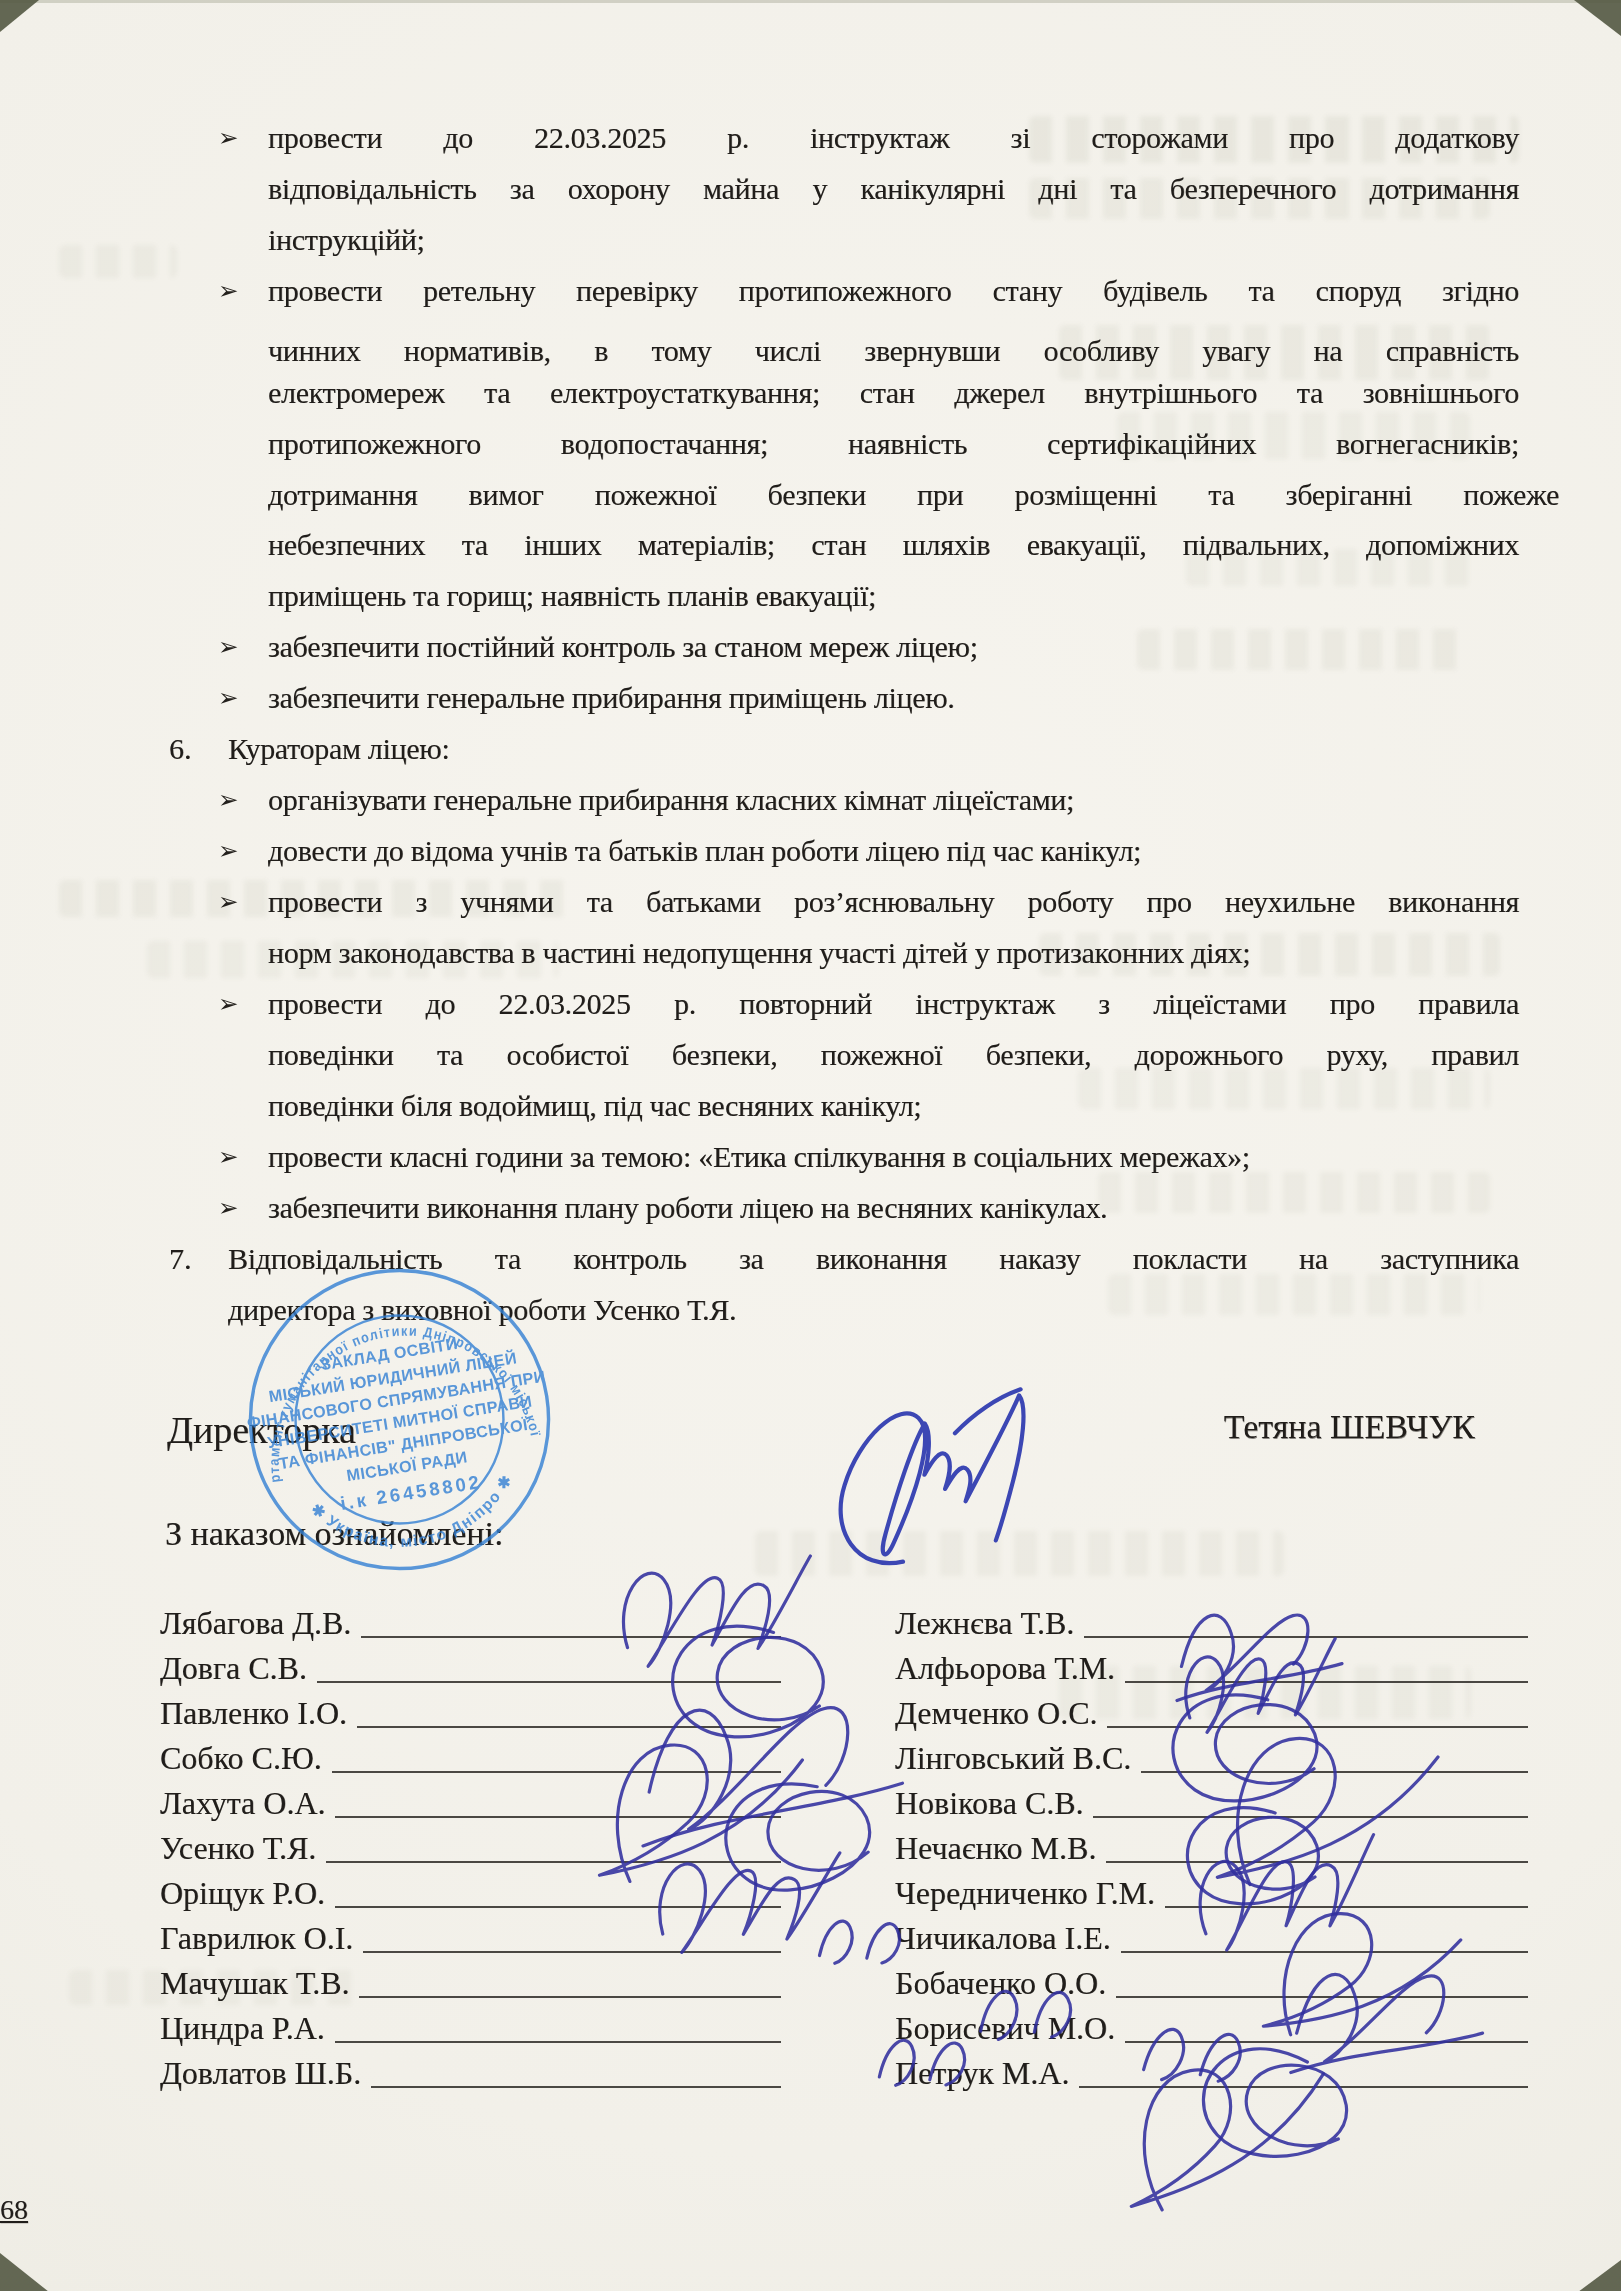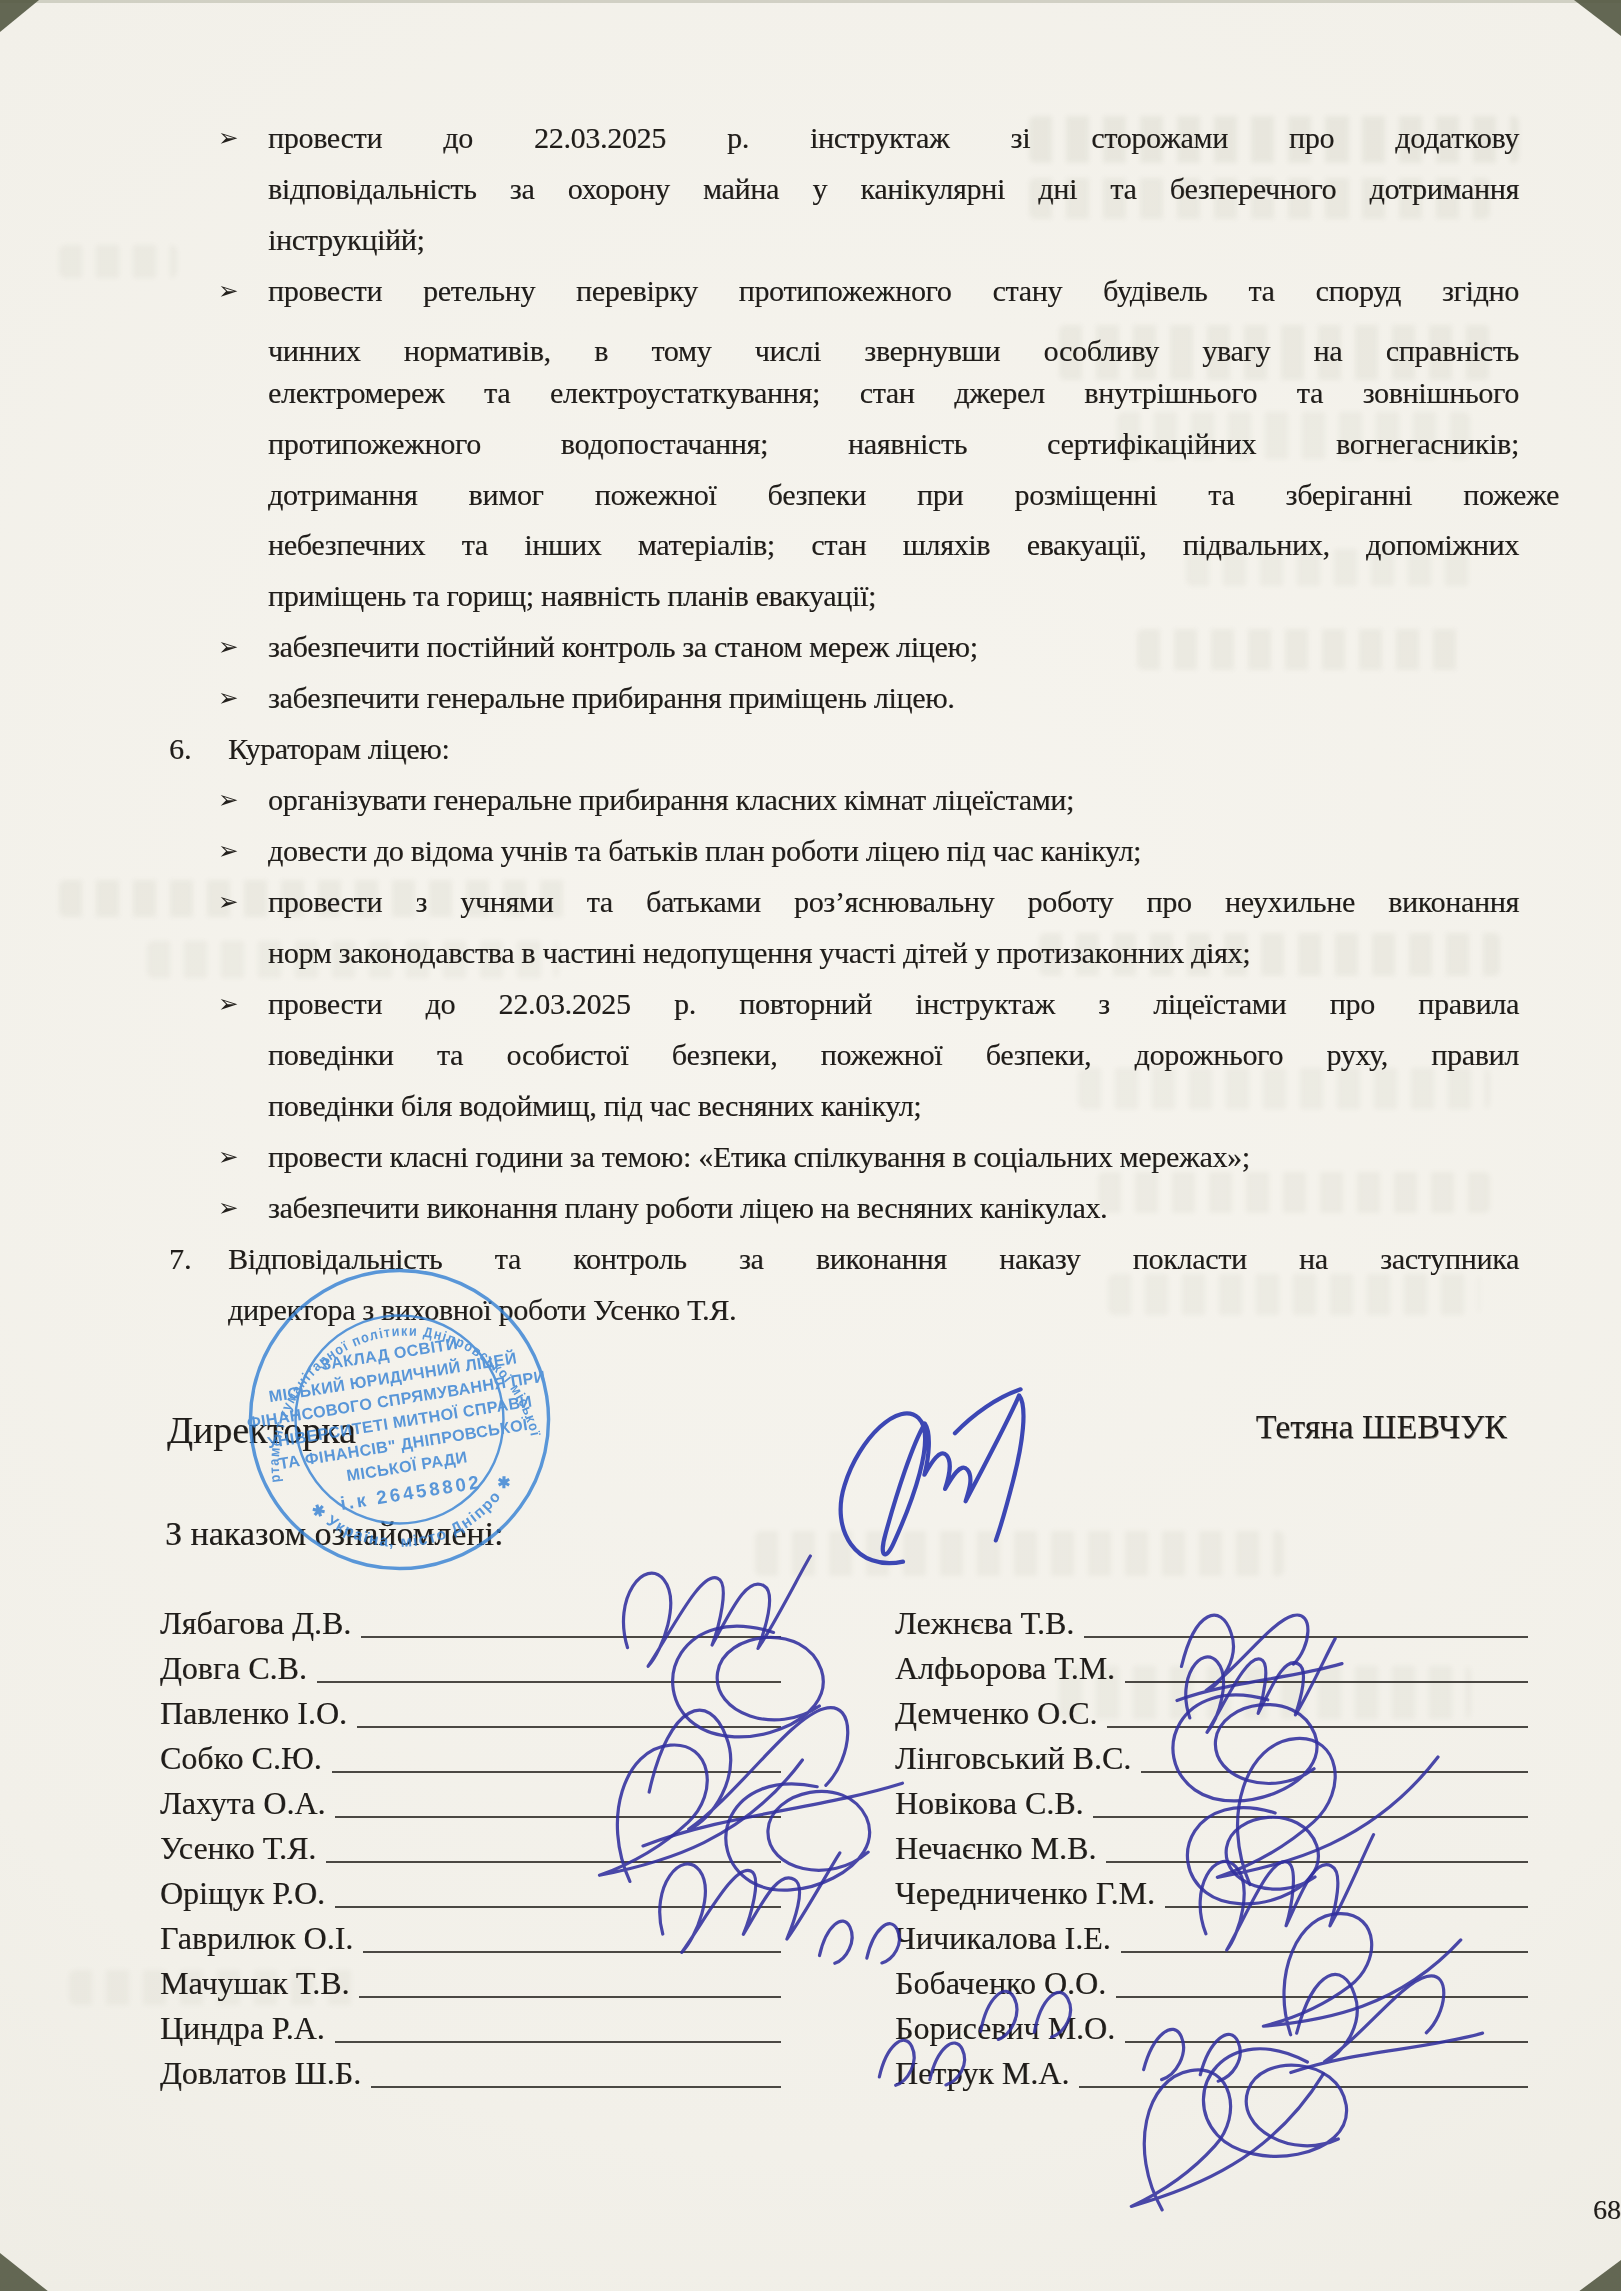--- a/index.html
+++ b/index.html
@@ -15,21 +15,21 @@
   .line .txt.n{left:228px;right:102px;}
   .line .txt{white-space:nowrap;}
   .line.just .txt{white-space:normal;text-align:justify;text-align-last:justify;}
   .line .marker{position:absolute;left:218px;top:0;font-size:24.5px;line-height:51px;
                 font-family:"DejaVu Sans",sans-serif;color:#23201c;}
   .line .num{position:absolute;left:169px;top:0;font-size:30px;line-height:51px;
              text-shadow:0.4px 0.4px 0 rgba(32,28,24,.45);}
   
   .signoff-role{position:absolute;left:167px;top:1408px;font-size:38px;
                 text-shadow:0.4px 0.4px 0 rgba(32,28,24,.45);}
-  .signoff-name{position:absolute;right:114px;top:1408px;font-size:34px;
+  .signoff-name{position:absolute;right:146px;top:1408px;font-size:34px;
                 text-shadow:0.5px 0.5px 0 rgba(32,28,24,.5);}
   .ack-heading{position:absolute;left:165px;top:1515px;font-size:34px;
                text-shadow:0.4px 0.4px 0 rgba(32,28,24,.45);}
   
   .ncol{position:absolute;top:1600px;}
   .ncol.left{left:160px;width:621px;}
   .ncol.right{left:895px;width:633px;}
   .nrow{display:flex;align-items:flex-end;height:45px;}
   .nname{font-size:32px;line-height:43px;white-space:nowrap;
          text-shadow:0.4px 0.4px 0 rgba(32,28,24,.45);}
@@ -49,22 +49,22 @@
   
   .bleed{position:absolute;filter:blur(2.9px);border-radius:5.9px;
          background:repeating-linear-gradient(90deg, rgba(106,110,78,.55) 0 23.5px, rgba(106,110,78,0) 23.5px 37px);}
   .corner{position:absolute;background:#535842;opacity:.9;}
   .corner.tl{top:0;left:0;width:39px;height:32px;clip-path:polygon(0 0,100% 0,0 100%);}
   .corner.tr{top:0;right:0;width:47px;height:36px;clip-path:polygon(0 0,100% 0,100% 100%);}
   .corner.bl{bottom:0;left:0;width:49px;height:39px;clip-path:polygon(0 0,0 100%,100% 100%);}
   .corner.br{bottom:0;right:0;width:43px;height:32px;clip-path:polygon(100% 0,100% 100%,0 100%);}
   .edge-top{position:absolute;top:0;left:0;right:0;height:2.9px;background:#6a6f55;opacity:.25;}
   
-  .pagenum{position:absolute;left:0;right:0;top:2194px;text-align:right;font-size:28px;
-           text-shadow:0.4px 0.4px 0 rgba(32,28,24,.4);}
+  .pagenum{position:absolute;left:0;right:0;top:2194px;text-align:left;font-size:28px;
+           text-shadow:0.4px 0.4px 0 rgba(32,28,24,.4);text-decoration:underline;}
 </style>
 </head>
 <body>
 
 <div class="page">
 
   <div class="edge-top"></div>
   <div class="corner tl"></div>
   <div class="corner tr"></div>
   <div class="corner bl"></div>

